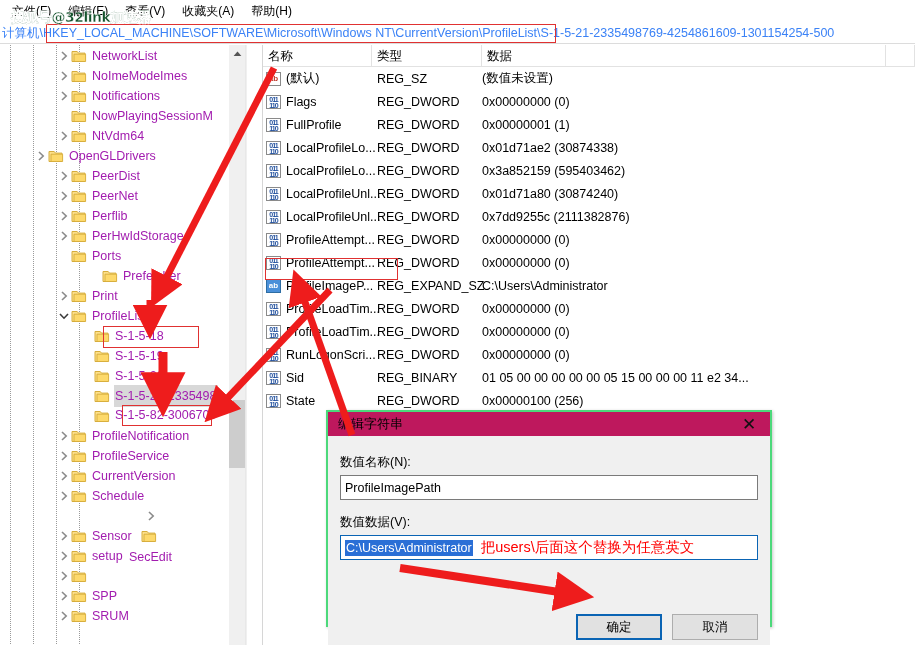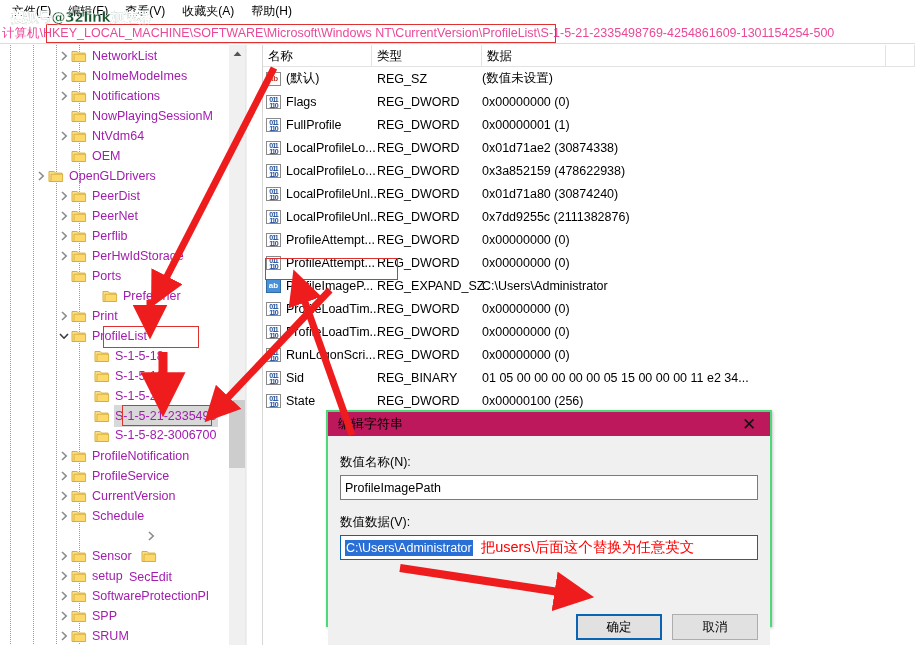--- a/index.html
+++ b/index.html
@@ -55,21 +55,21 @@
     width: 915px; height: 21px;
     background: #fff;
     border-bottom: 1px solid #dcdcdc;
     display: flex; align-items: center;
     padding-left: 2px;
     white-space: nowrap;
     overflow: hidden;
   }
   #address-text {
     font-size: 12.5px;
-    color: #ec4899;
+    color: #3b82f6;
     line-height: 16px;
   }
   
   #addr-hl {
     position: absolute;
     left: 46px; top: 24px;
     width: 510px; height: 19px;
     border: 1.4px solid #e03131;
     z-index: 30;
     pointer-events: none;
@@ -414,30 +414,20 @@
             </svg>
           </span>
           <span class="fold">
             <svg width="16" height="14" viewBox="0 0 16 14">
               <path d="M1 2.5 h5.2 l1.3 1.6 H14 v8.4 H1 Z" fill="#fde08a" stroke="#d6ad3c" stroke-width="1"></path>
               <path d="M3 5.2 h11.6 v7.3 H3 Z" fill="#fdd96b" stroke="#d6ad3c" stroke-width="0.9"></path>
             </svg>
           </span>
           <span class="tlabel">NtVdm64</span>
         </div>
-        <div class="tnode" style="padding-left: 57px;">
-          <span class="chev"></span>
-          <span class="fold">
-            <svg width="16" height="14" viewBox="0 0 16 14">
-              <path d="M1 2.5 h5.2 l1.3 1.6 H14 v8.4 H1 Z" fill="#fde08a" stroke="#d6ad3c" stroke-width="1"></path>
-              <path d="M3 5.2 h11.6 v7.3 H3 Z" fill="#fdd96b" stroke="#d6ad3c" stroke-width="0.9"></path>
-            </svg>
-          </span>
-          <span class="tlabel">OEM</span>
-        </div>
         <div class="tnode" style="padding-left: 34px;">
           <span class="chev">
             <svg width="8" height="10" viewBox="0 0 8 10">
               <path d="M2 1 L6.2 5 L2 9" stroke="#8a8a8a" stroke-width="1.6" fill="none"></path>
             </svg>
           </span>
           <span class="fold">
             <svg width="16" height="14" viewBox="0 0 16 14">
               <path d="M1 2.5 h5.2 l1.3 1.6 H14 v8.4 H1 Z" fill="#fde08a" stroke="#d6ad3c" stroke-width="1"></path>
               <path d="M3 5.2 h11.6 v7.3 H3 Z" fill="#fdd96b" stroke="#d6ad3c" stroke-width="0.9"></path>
@@ -702,21 +692,20 @@
             <svg width="8" height="10" viewBox="0 0 8 10">
               <path d="M2 1 L6.2 5 L2 9" stroke="#8a8a8a" stroke-width="1.6" fill="none"></path>
             </svg>
           </span>
           <span class="fold">
             <svg width="16" height="14" viewBox="0 0 16 14">
               <path d="M1 2.5 h5.2 l1.3 1.6 H14 v8.4 H1 Z" fill="#fde08a" stroke="#d6ad3c" stroke-width="1"></path>
               <path d="M3 5.2 h11.6 v7.3 H3 Z" fill="#fdd96b" stroke="#d6ad3c" stroke-width="0.9"></path>
             </svg>
           </span>
-          <span class="tlabel">SoftwareProtectionPl</span>
         </div>
         <div class="tnode" style="padding-left: 57px;">
           <span class="chev">
             <svg width="8" height="10" viewBox="0 0 8 10">
               <path d="M2 1 L6.2 5 L2 9" stroke="#8a8a8a" stroke-width="1.6" fill="none"></path>
             </svg>
           </span>
           <span class="fold">
             <svg width="16" height="14" viewBox="0 0 16 14">
               <path d="M1 2.5 h5.2 l1.3 1.6 H14 v8.4 H1 Z" fill="#fde08a" stroke="#d6ad3c" stroke-width="1"></path>
@@ -804,21 +793,21 @@
         </div>
         <div class="rrow">
           <div class="c-name">
             <span class="vicon bin">
               <span style="display:block">011</span>
               <span style="display:block">110</span>
             </span>
             <span>LocalProfileLo...</span>
           </div>
           <div class="c-type">REG_DWORD</div>
-          <div class="c-data">0x3a852159 (478622938)</div>
+          <div class="c-data">0x3a852159 (595403462)</div>
         </div>
         <div class="rrow">
           <div class="c-name">
             <span class="vicon bin">
               <span style="display:block">011</span>
               <span style="display:block">110</span>
             </span>
             <span>LocalProfileUnl...</span>
           </div>
           <div class="c-type">REG_DWORD</div>

